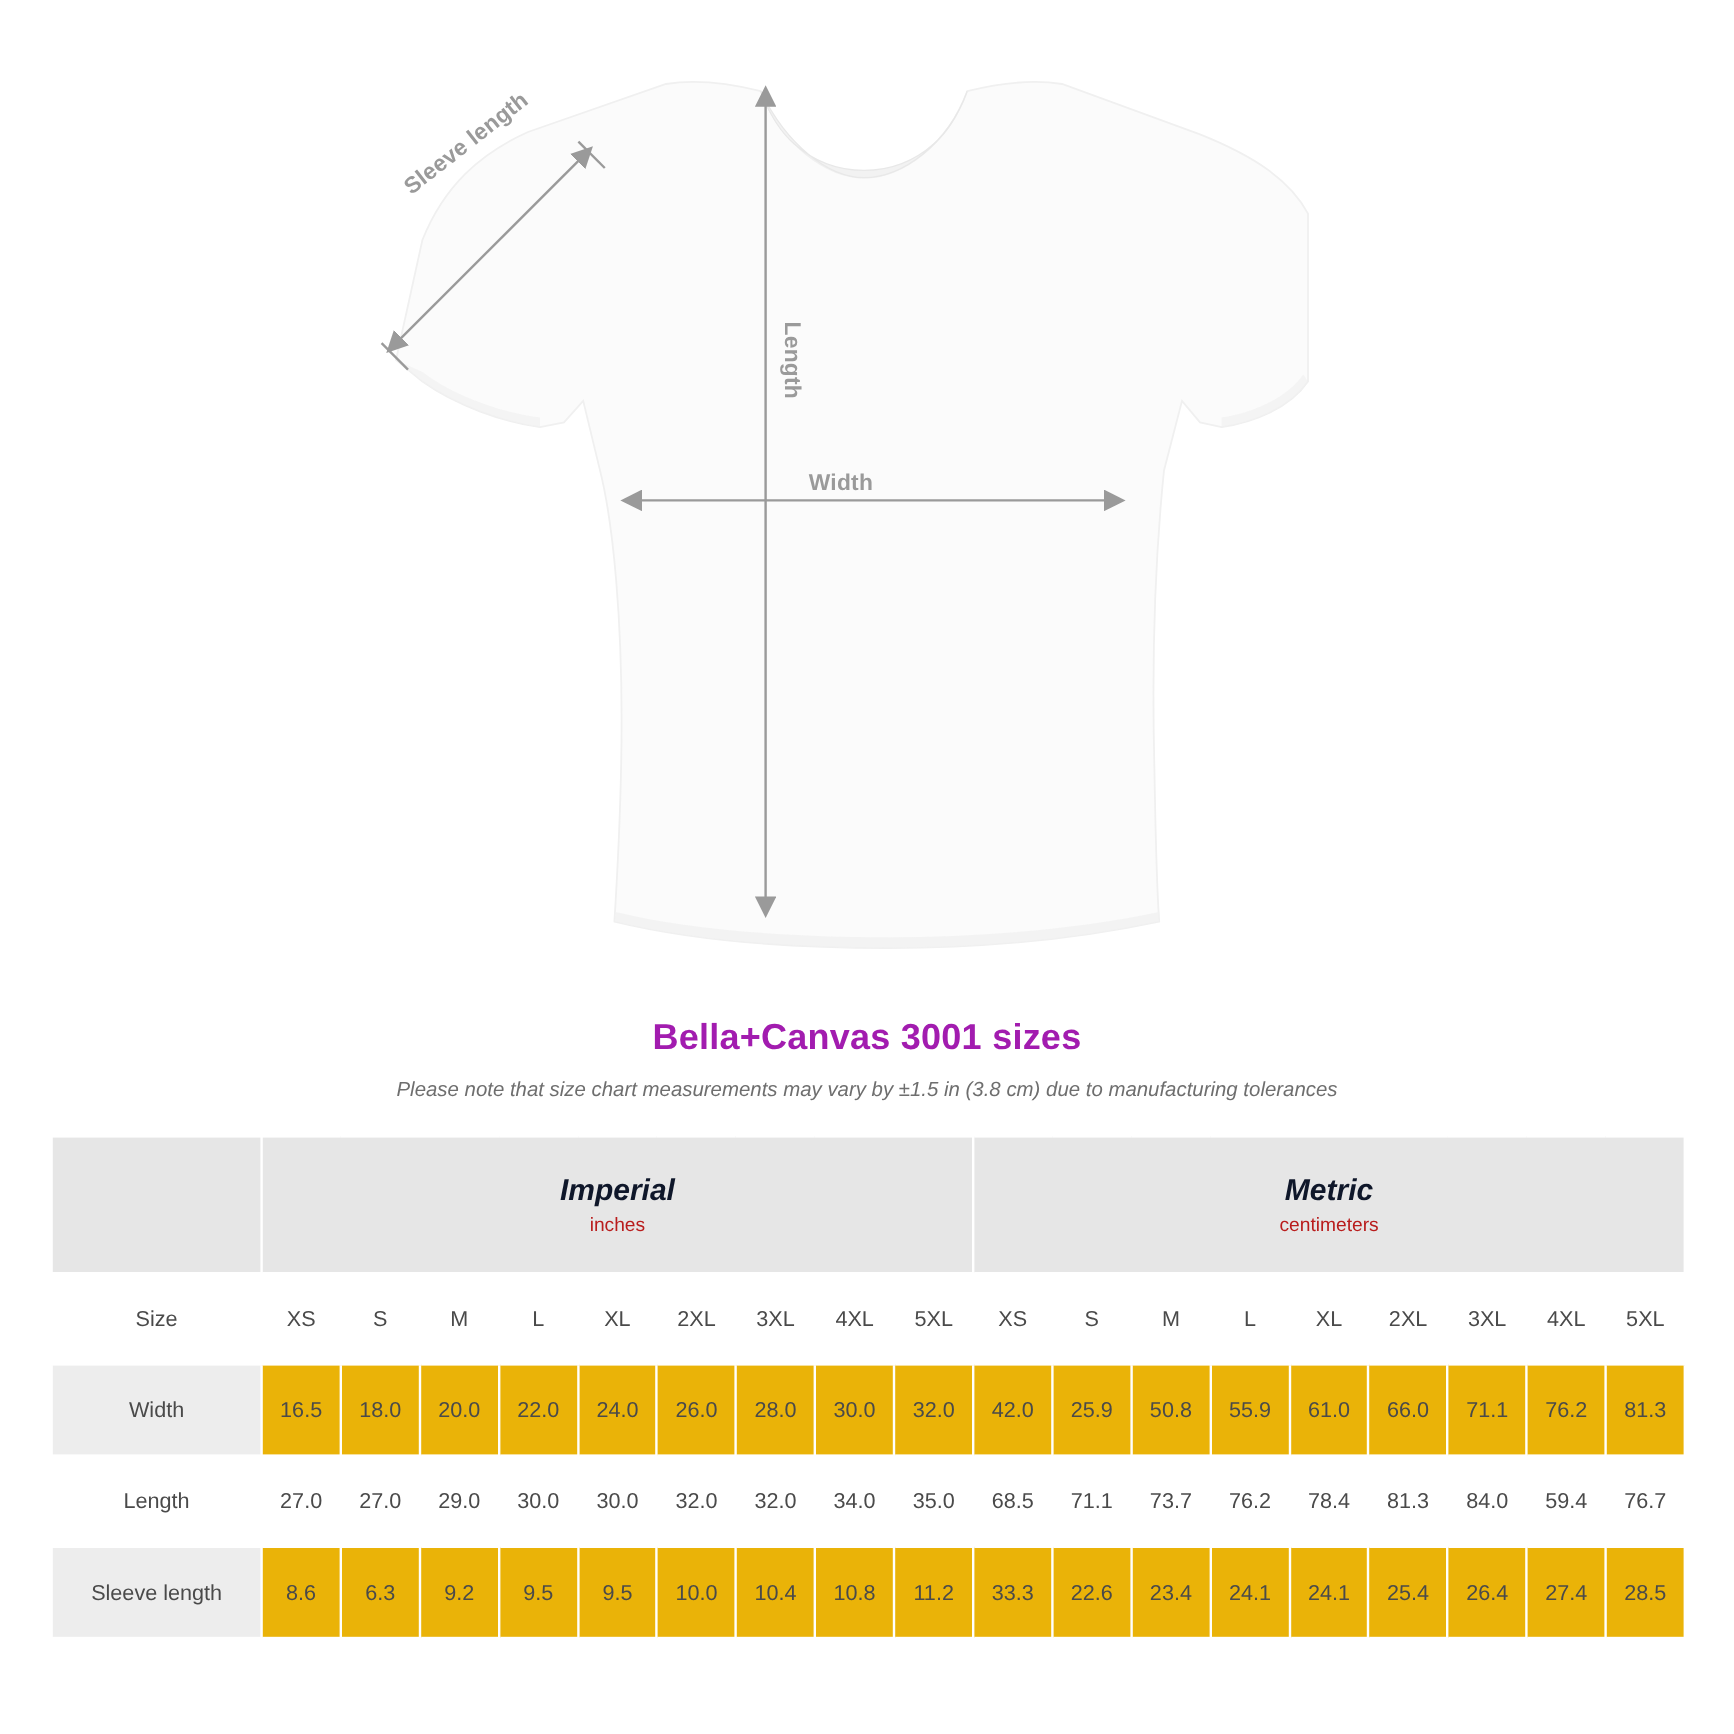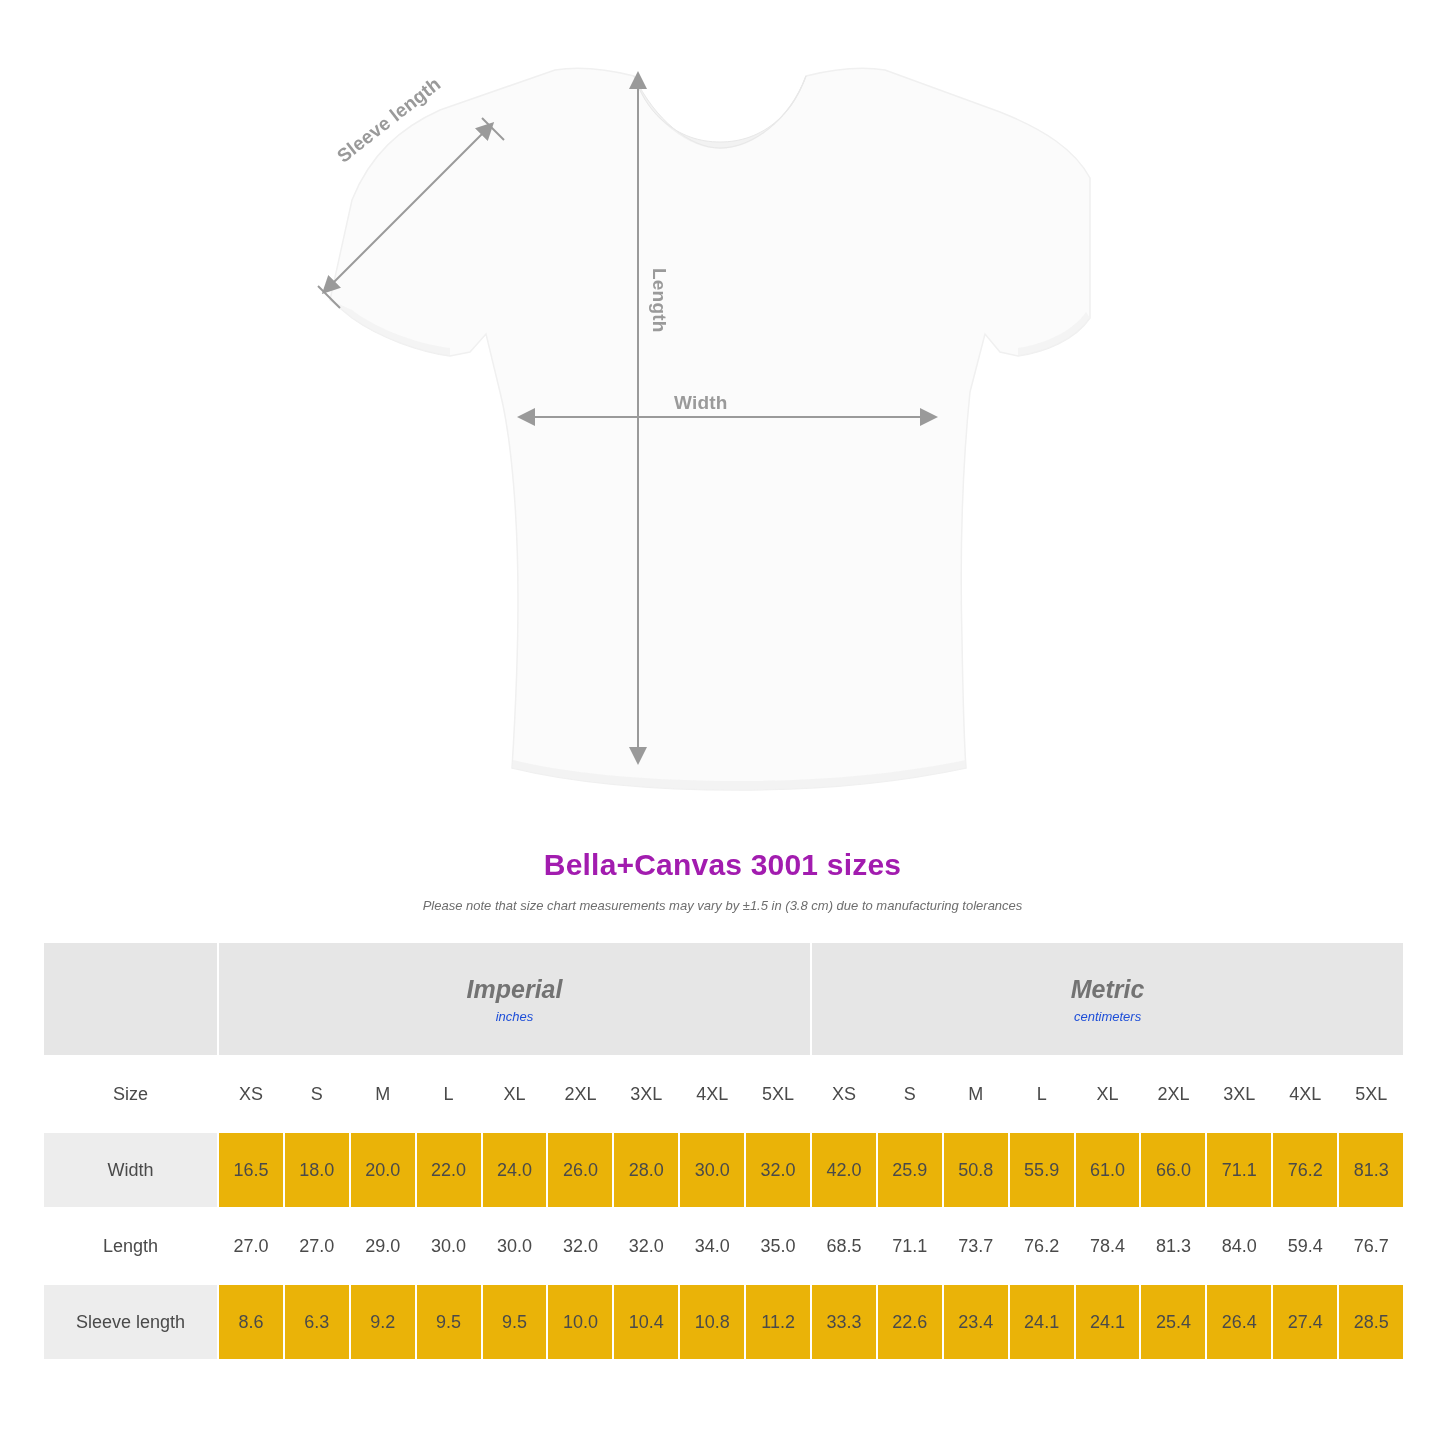--- a/index.html
+++ b/index.html
@@ -62,21 +62,21 @@
     margin-top: 18px;
   }
   .chart-title {
     font-size: 30px;
     font-weight: bold;
     color: #a21caf;
     letter-spacing: 0.2px;
   }
   .chart-note {
     margin-top: 16px;
-    font-size: 13px;
+    font-size: 17px;
     font-style: italic;
     color: #6e6e6e;
   }
 
   
   .table-wrap {
     margin: 28px 42px 0 42px;
   }
   table.size-table {
     border-collapse: collapse;
@@ -94,27 +94,26 @@
   }
   .unit-head {
     background: #e6e6e6;
     height: 112px;
     vertical-align: middle;
   }
   .unit-name {
     font-size: 25px;
     font-style: italic;
     font-weight: bold;
-    color: #737373;
+    color: #0f172a;
     line-height: 1.25;
   }
   .unit-sub {
-    font-size: 13px;
-    font-style: italic;
-    color: #1d4ed8;
+    font-size: 16px;
+    color: #b91c1c;
     margin-top: 4px;
   }
   .row-head-cell {
     background: #ffffff;
     height: 74px;
     font-weight: bold;
     font-size: 19px;
     color: #3f3f3f;
   }
   .row-head-cell.alt {

